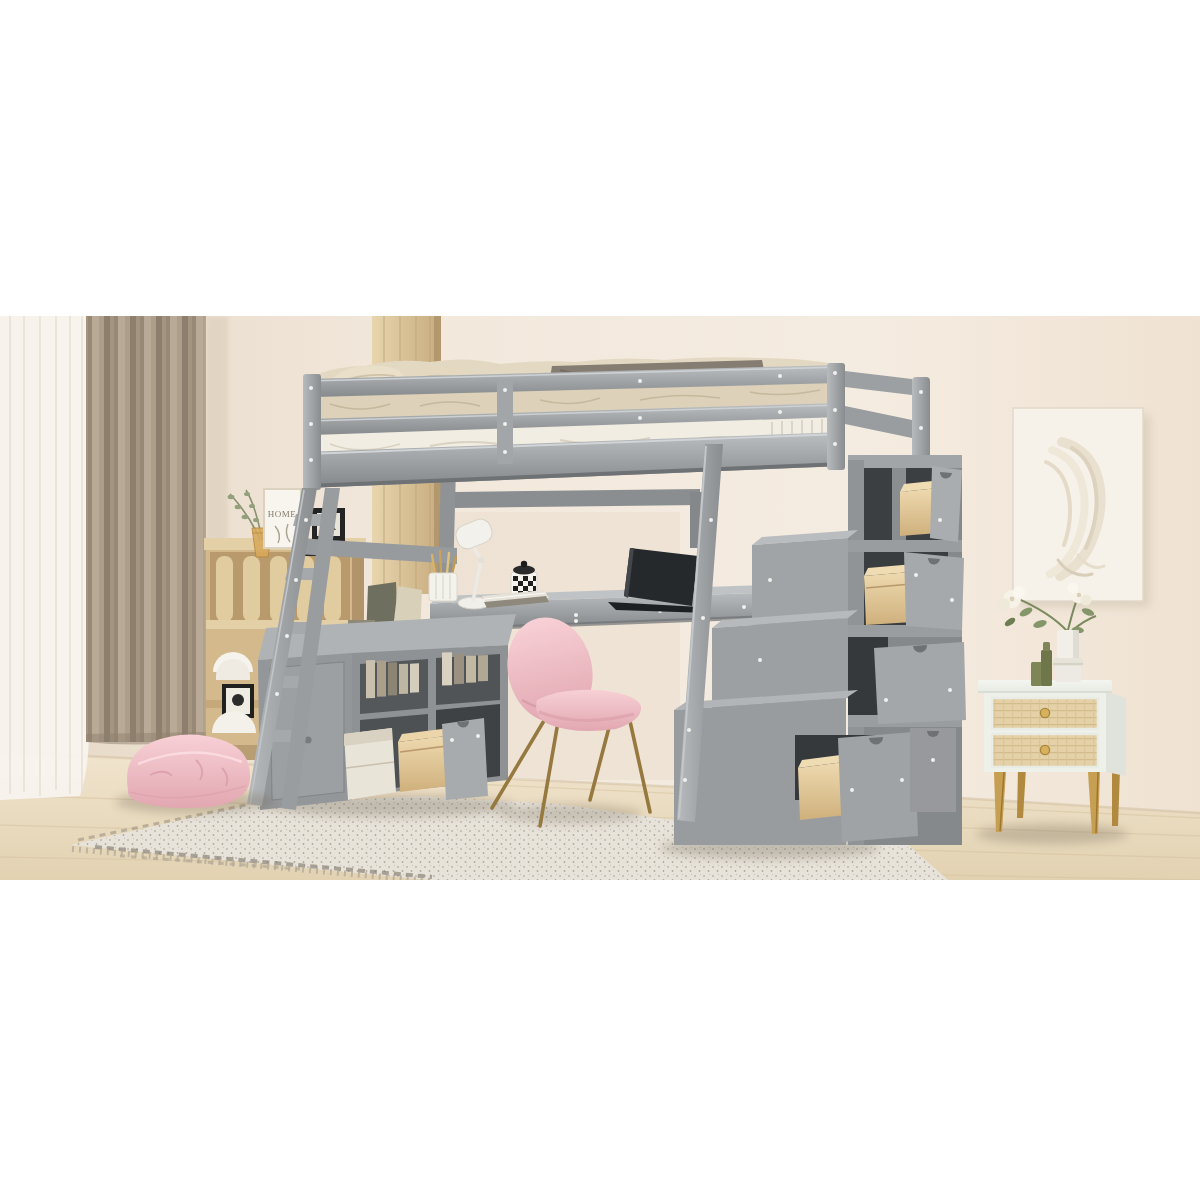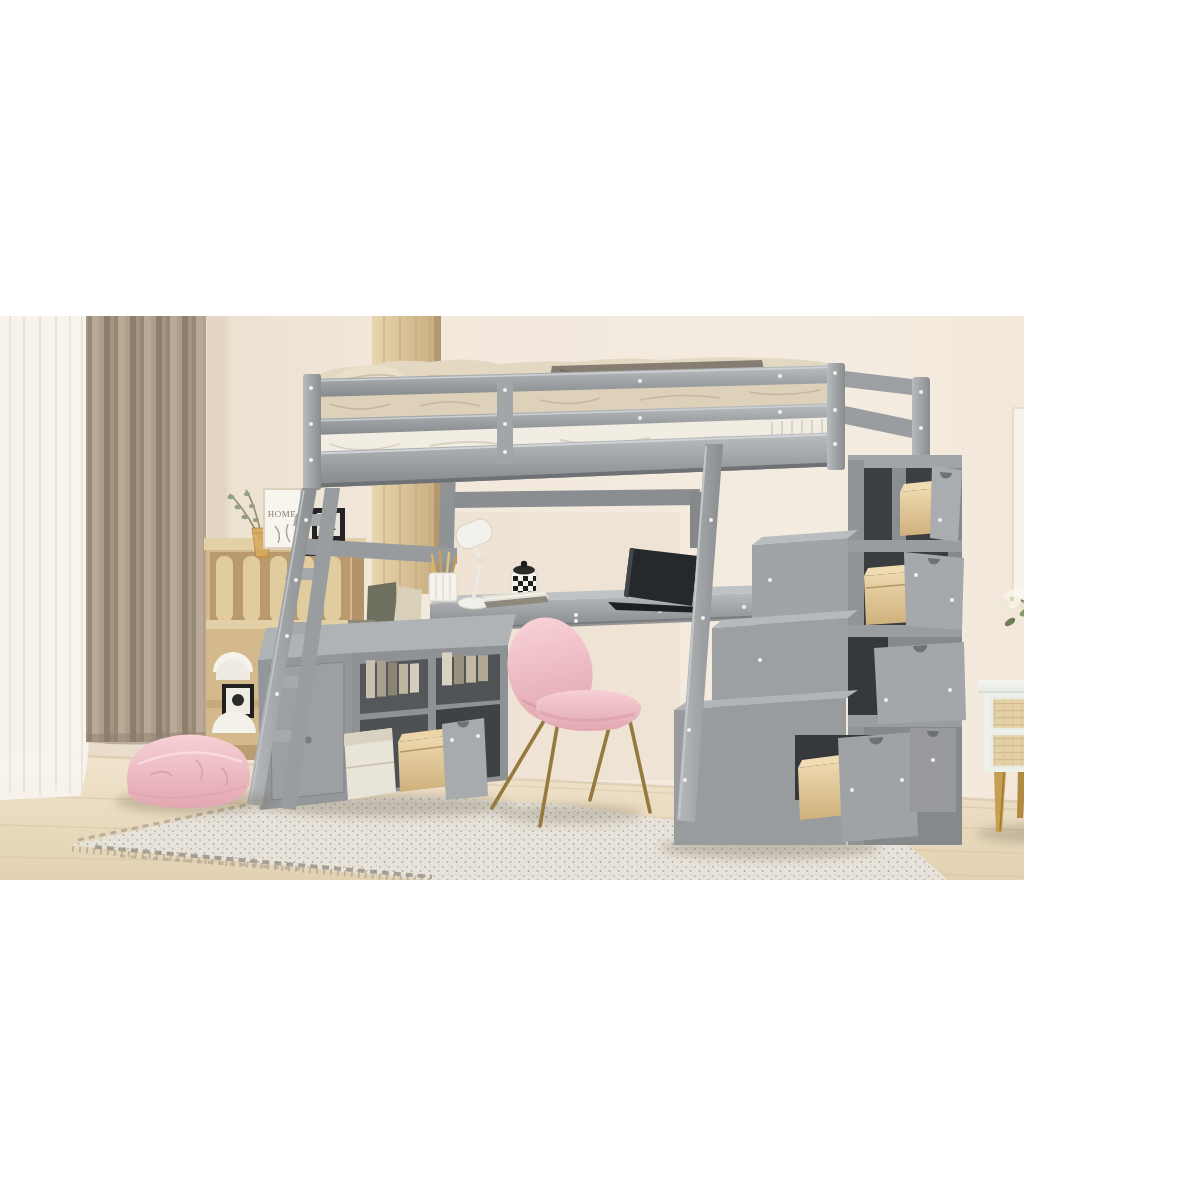--- a/index.html
+++ b/index.html
@@ -1,16 +1,16 @@
 <!DOCTYPE html>
 <html><head>
 <meta charset="utf-8">
 <style>
   html,body{margin:0;padding:0;background:#ffffff;}
-  .stage{width:1024px;height:1200px;position:relative;background:#ffffff;overflow:hidden;
+  .stage{width:1200px;height:1200px;position:relative;background:#ffffff;overflow:hidden;
          font-family:"Liberation Sans", sans-serif;}
   svg{display:block;}
   text{font-family:"Liberation Serif", serif;}
 </style>
 </head>
 <body>
 
 <div class="stage">
 <svg width="1200" height="1200" viewBox="0 0 1200 1200">
   <defs>

